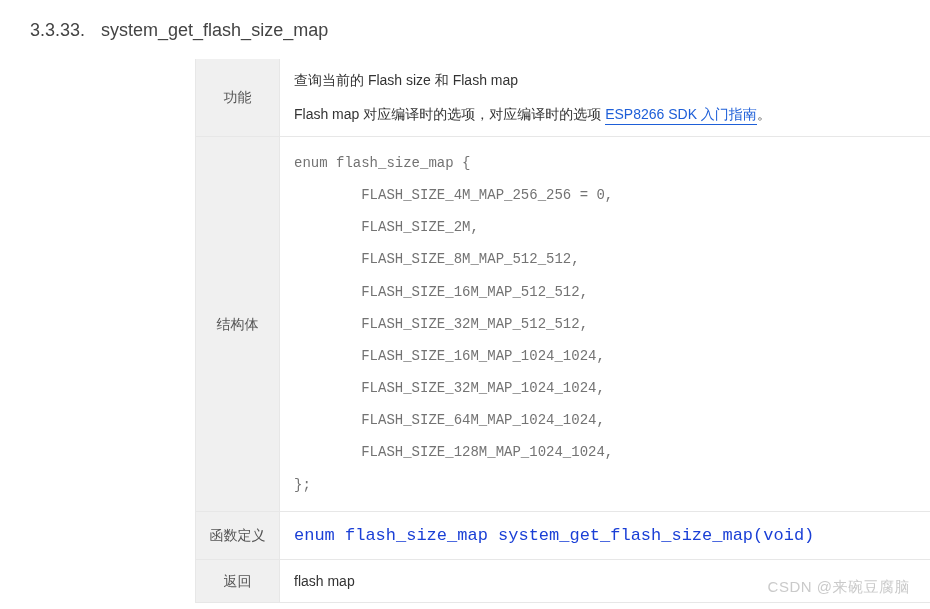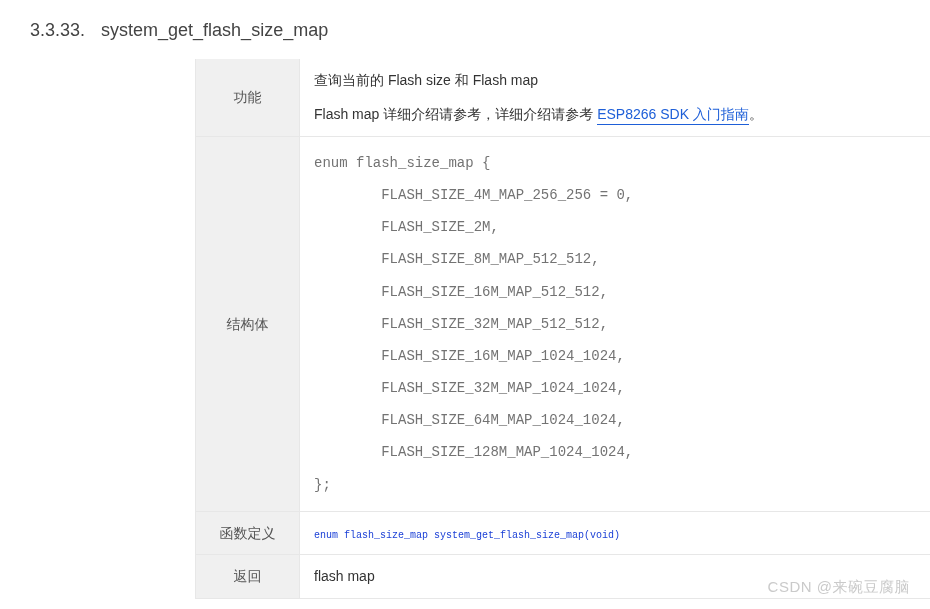--- a/index.html
+++ b/index.html
@@ -34,42 +34,42 @@
       border: 1px solid #e7e7e7;
       border-right: none;
       vertical-align: middle;
       font-size: 14px;
       line-height: 1.6;
     }
     .api-table tr:first-child td {
       border-top: none;
     }
     .label-cell {
-      width: 104px;
+      width: 84px;
       background: #f0f0f0;
       text-align: center;
       color: #555;
       padding: 10px 0;
     }
     .value-cell {
       padding: 10px 14px;
       color: #333;
     }
     .desc-line1 {
       margin-bottom: 12px;
     }
     .link {
       color: #1e5fd8;
       border-bottom: 1px solid #1e5fd8;
       padding-bottom: 2px;
     }
     .code {
       font-family: "Courier New", Consolas, monospace;
       color: #1a3fd6;
-      font-size: 10px;
+      font-size: 17px;
     }
     .code-block {
       font-family: "Courier New", Consolas, monospace;
       color: #737373;
       font-size: 14px;
       line-height: 2.3;
       white-space: pre;
     }
     .red-text {
       color: #d94a3f;
@@ -90,21 +90,21 @@
   <span class="section-number">3.3.33.</span><span>system_get_flash_size_map</span>
 </div>
 
 <table class="api-table">
   <tbody>
       <tr>
     <td class="label-cell">功能</td>
     <td class="value-cell">
       <div class="desc-line1">查询当前的 Flash size 和 Flash map</div>
       <div>
-        <span>Flash map 详细介绍请参考，详细介绍请参考 </span><span class="link">ESP8266 SDK 入门指南</span><span>。</span>
+        <span>Flash map 对应编译时的选项，对应编译时的选项 </span><span class="link">ESP8266 SDK 入门指南</span><span>。</span>
       </div>
     </td>
   </tr>
   <tr>
     <td class="label-cell">结构体</td>
     <td class="value-cell">
       <div class="code-block">enum flash_size_map {
         FLASH_SIZE_4M_MAP_256_256 = 0,
         FLASH_SIZE_2M,
         FLASH_SIZE_8M_MAP_512_512,

